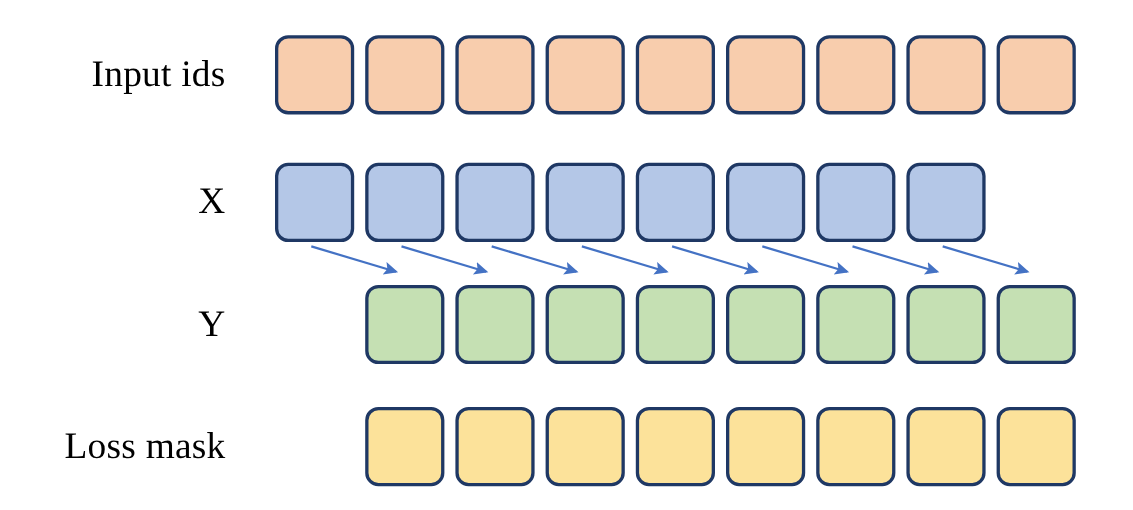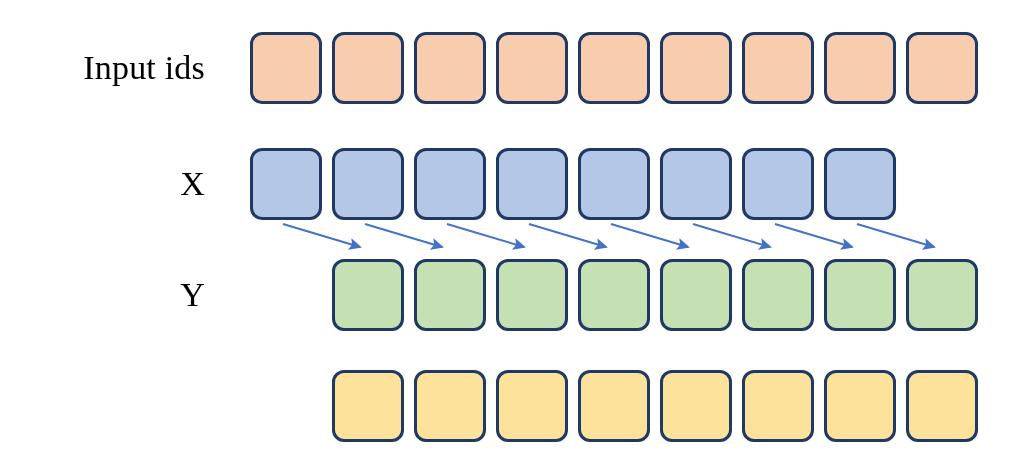--- a/index.html
+++ b/index.html
@@ -101,20 +101,21 @@
     <div class="cell green"></div>
     <div class="cell green"></div>
     <div class="cell green"></div>
     <div class="cell green"></div>
     <div class="cell green"></div>
     <div class="cell green"></div>
     <div class="cell green"></div>
     <div class="cell green"></div>
   </div>
 
+  <div class="row-label" style="left:0px; top:370px;">Loss mask</div>
   <div class="row" style="left:332px; top:370px;">
     <div class="cell yellow"></div>
     <div class="cell yellow"></div>
     <div class="cell yellow"></div>
     <div class="cell yellow"></div>
     <div class="cell yellow"></div>
     <div class="cell yellow"></div>
     <div class="cell yellow"></div>
     <div class="cell yellow"></div>
   </div>

